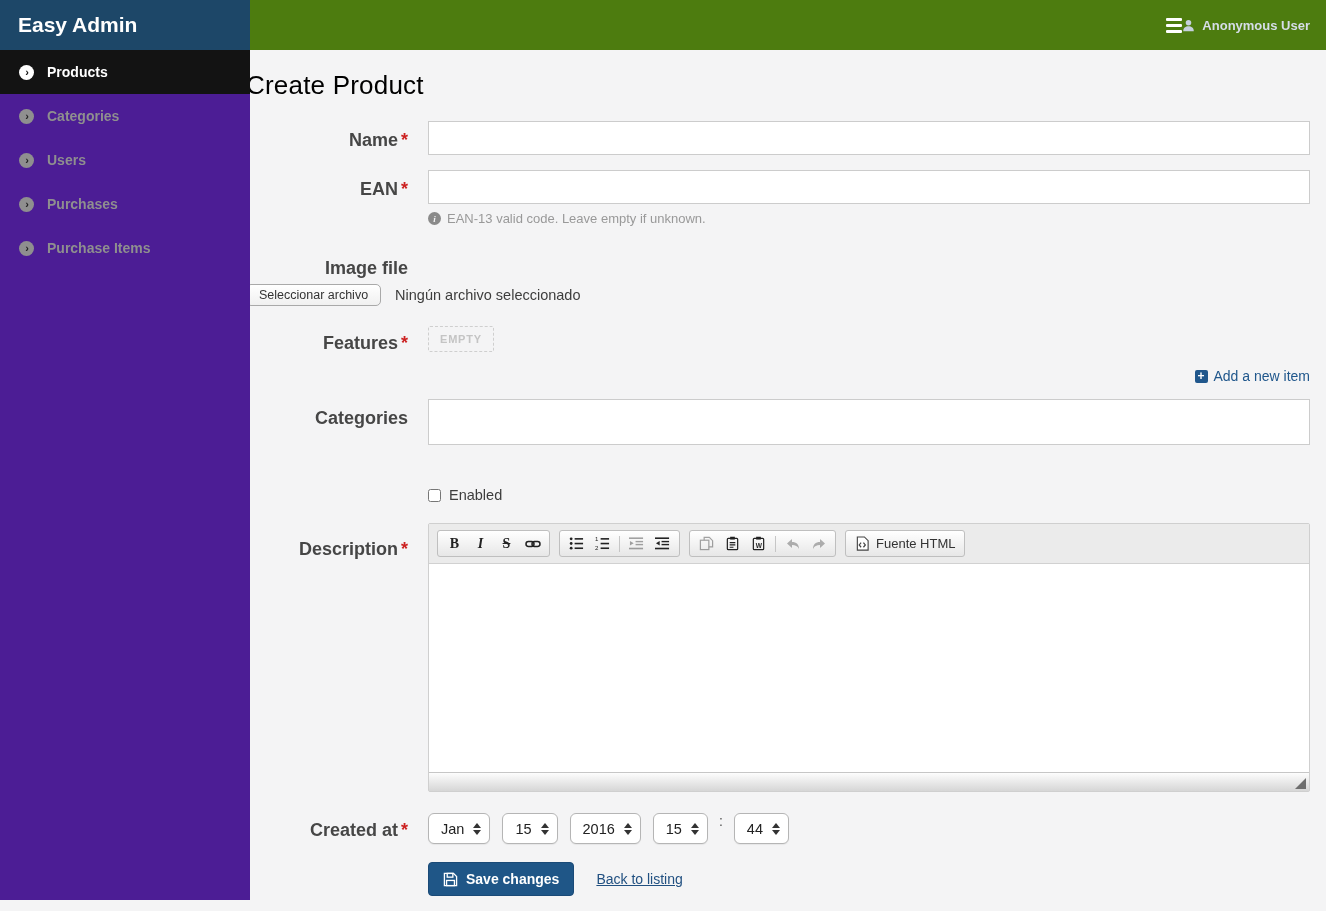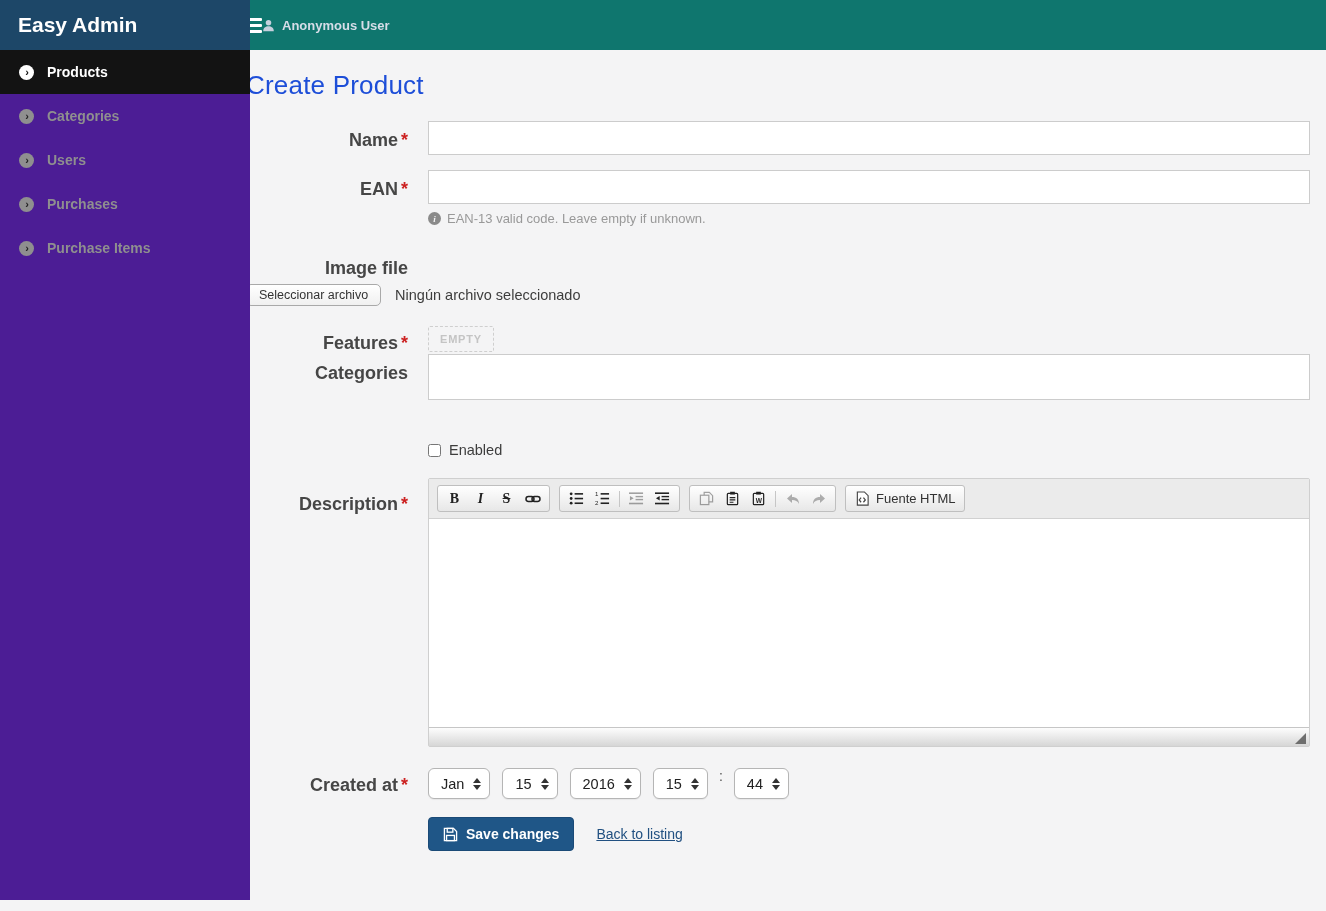--- a/index.html
+++ b/index.html
@@ -8,28 +8,28 @@
 
   
   .sidebar { position:fixed; left:0; top:0; bottom:11px; width:250px; background:#4c1d95; z-index:5; }
   .brand { height:50px; background:#1d4768; color:#fff; font-size:21px; font-weight:bold; display:flex; align-items:center; padding:0 18px; }
   .nav-item { height:44px; display:flex; align-items:center; gap:13px; padding:0 19px; color:#8f8f8f; font-weight:bold; font-size:14px; cursor:pointer; }
   .nav-item .nav-icon { width:15px; height:15px; min-width:15px; border-radius:50%; background:#8f8f8f; color:#242424; display:inline-flex; align-items:center; justify-content:center; font-size:11px; font-weight:bold; line-height:1; padding-left:1px; }
   .nav-item.active { background:#131313; color:#fff; }
   .nav-item.active .nav-icon { background:#fff; color:#131313; }
 
   
-  .topbar { position:fixed; left:230px; right:0; top:0; height:50px; background:#0f766e; display:flex; align-items:center; justify-content:flex-start; padding:0 16px; z-index:4; }
+  .topbar { position:fixed; left:230px; right:0; top:0; height:50px; background:#4d7c0f; display:flex; align-items:center; justify-content:flex-end; padding:0 16px; z-index:4; }
   .hamburger { width:16px; cursor:pointer; display:flex; flex-direction:column; gap:3px; }
   .hamburger span { display:block; height:3px; background:#fff; border-radius:1px; }
   .user-box { display:flex; align-items:center; gap:7px; color:#d6dde8; font-weight:bold; font-size:13px; cursor:pointer; }
 
   
   .main { margin-left:230px; padding:50px 16px 0; }
-  .page-title { font-size:26px; font-weight:500; color:#1d4ed8; margin:20px 0 20px; letter-spacing:.2px; }
+  .page-title { font-size:26px; font-weight:500; color:#000000; margin:20px 0 20px; letter-spacing:.2px; }
 
   .form-row { display:flex; margin-bottom:15px; }
   .lbl { width:182px; min-width:182px; text-align:right; padding-right:20px; font-weight:bold; font-size:18px; color:#464646; padding-top:9px; }
   .lbl.mid { padding-top:8px; }
   .req { color:#cc2222; margin-left:3px; }
   .ctrl { flex:1; min-width:0; }
 
   input.text-input { width:100%; height:34px; border:1px solid #ccc; background:#fff; padding:6px 12px; font-size:14px; font-family:inherit; color:#333; outline:none; }
   .help-text { margin-top:7px; font-size:13px; color:#999; display:flex; align-items:center; gap:6px; }
   .info-icon { width:13px; height:13px; min-width:13px; border-radius:50%; background:#8a8a8a; color:#f4f4f5; font-size:9px; font-weight:bold; font-style:italic; display:inline-flex; align-items:center; justify-content:center; font-family:"Liberation Serif", serif; }
@@ -150,20 +150,26 @@
     <div class="ctrl file-row">
       <button class="file-btn">Seleccionar archivo</button>
       <span class="file-status">Ningún archivo seleccionado</span>
     </div>
   </div>
 
   <div class="form-row" style="margin-bottom:0;">
     <div class="lbl"><span>Features</span><span class="req">*</span></div>
     <div class="ctrl"><span class="empty-badge">EMPTY</span></div>
   </div>
+  <div class="add-item-row">
+    <a class="add-item-link">
+      <span class="plus-square"></span>
+      <span>Add a new item</span>
+    </a>
+  </div>
 
   <div class="form-row" style="margin-bottom:20px;">
     <div class="lbl"><span>Categories</span></div>
     <div class="ctrl">
         <div class="multi-select"></div>
       </div>
   </div>
 
   <div class="form-row" style="margin-bottom:0;">
     <div class="lbl"></div>

